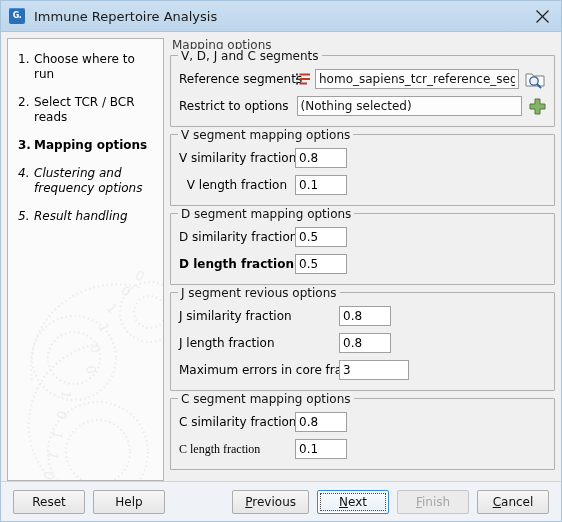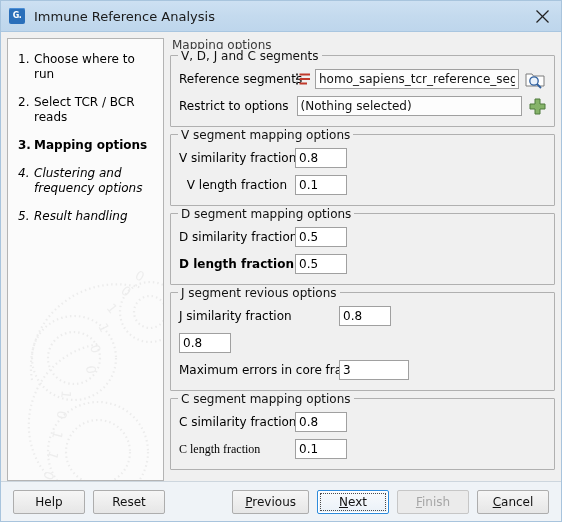--- a/index.html
+++ b/index.html
@@ -222,21 +222,21 @@
   }
   .spacer { flex: 1 1 auto; }
 </style>
 </head>
 <body>
 
 <div class="window">
 
   <div class="titlebar">
     <div class="app-icon"></div>
-    <div class="title-text">Immune Reference Analysis</div>
+    <div class="title-text">Immune Repertoire Analysis</div>
     <div class="close-btn">
       <svg width="15" height="15" viewBox="0 0 15 15">
         <line x1="1.5" y1="1.5" x2="13.5" y2="13.5" stroke="#222" stroke-width="1.3"></line>
         <line x1="13.5" y1="1.5" x2="1.5" y2="13.5" stroke="#222" stroke-width="1.3"></line>
       </svg>
     </div>
   </div>
 
   <div class="content">
 
@@ -350,20 +350,21 @@
         </div>
       </div>
 
       <div class="group">
         <span class="group-title">J segment revious options</span>
         <div class="row">
           <span class="lbl" style="width:160px;text-align:left;">J similarity fraction</span>
           <input class="field" style="width: 52px;" value="0.8">
         </div>
         <div class="row">
+          <span class="lbl" style="width:160px;text-align:left;">J length fraction</span>
           <input class="field" style="width: 52px;" value="0.8">
         </div>
         <div class="row">
           <span class="lbl" style="width:160px;text-align:left;">Maximum errors in core fragment</span>
           <input class="field" style="width: 70px;" value="3">
         </div>
       </div>
 
       <div class="group">
         <span class="group-title">C segment mapping options</span>
@@ -374,22 +375,22 @@
         <div class="row">
           <span class="lbl" style="width:108px;text-align:left;font-family:Liberation Serif, serif;">C length fraction</span>
           <input class="field" style="width: 52px; margin-left: 8px;" value="0.1">
         </div>
       </div>
 
     </div>
   </div>
 
   <div class="footer">
+    <button class="btn">Reset</button>
     <button class="btn">Help</button>
-    <button class="btn">Reset</button>
     <span class="spacer"></span>
     <button class="btn"><u>P</u><span>revious</span></button>
     <button class="btn focused"><u>N</u><span>ext</span></button>
     <button class="btn disabled"><u>F</u><span>inish</span></button>
     <button class="btn" style="margin-right:0;"><u>C</u><span>ancel</span></button>
   </div>
 
 </div>
 
 </body></html>

